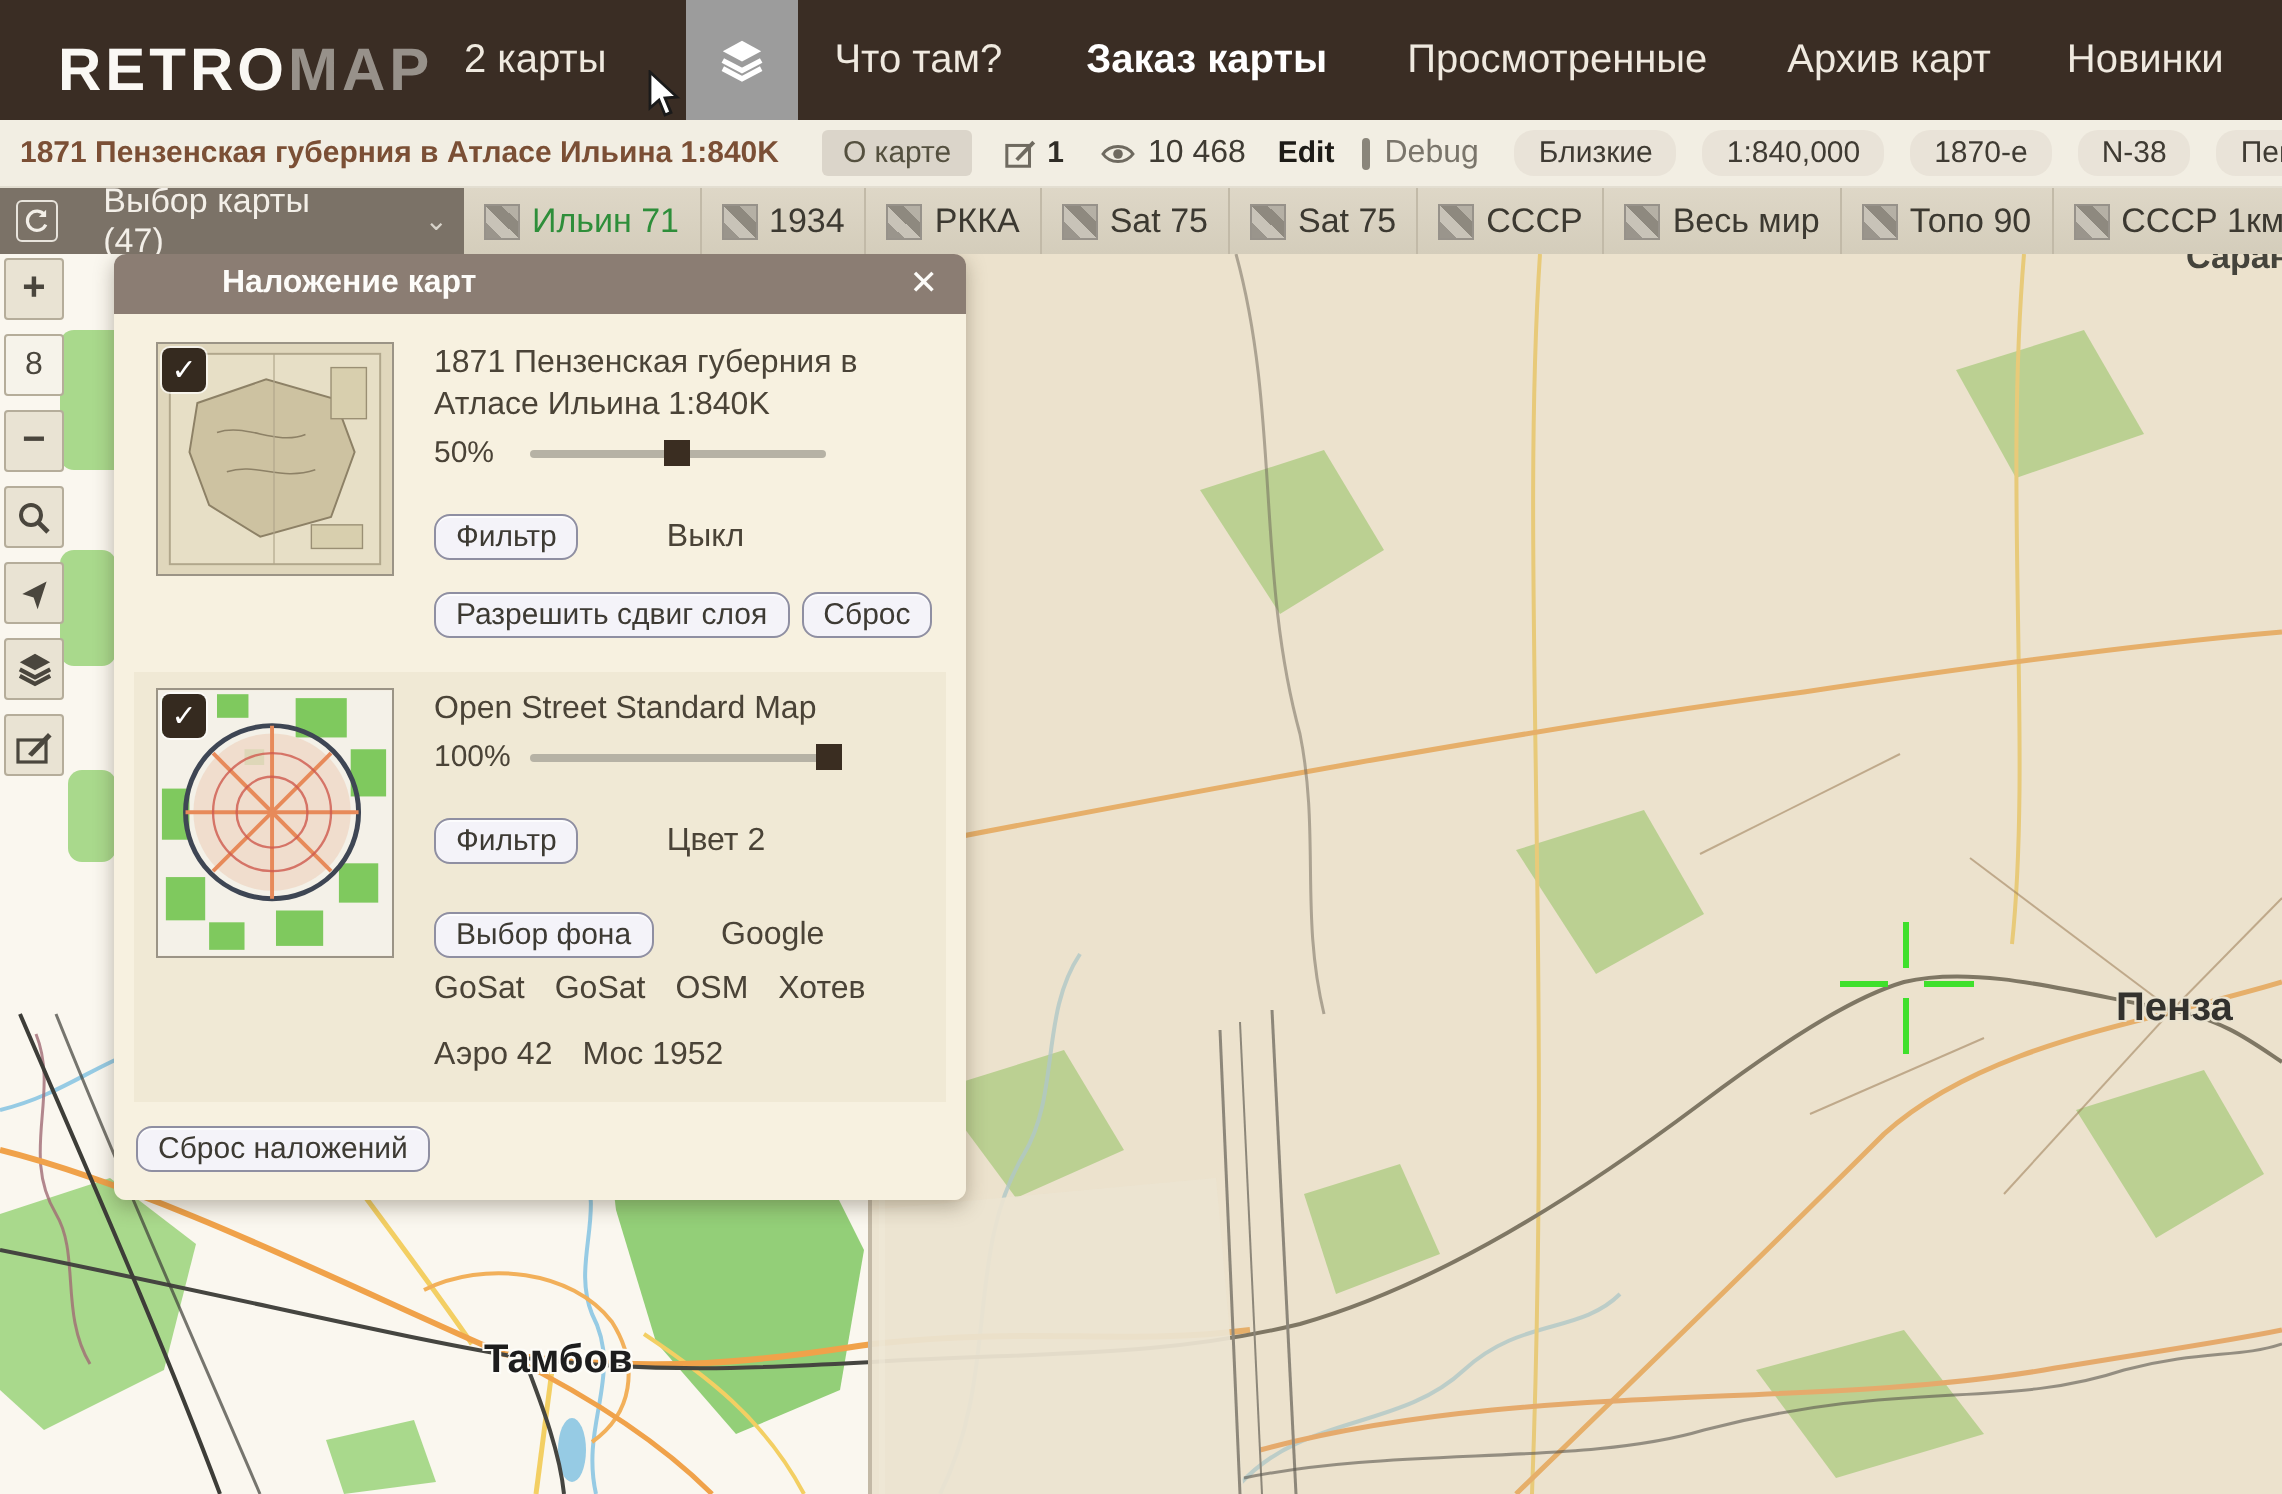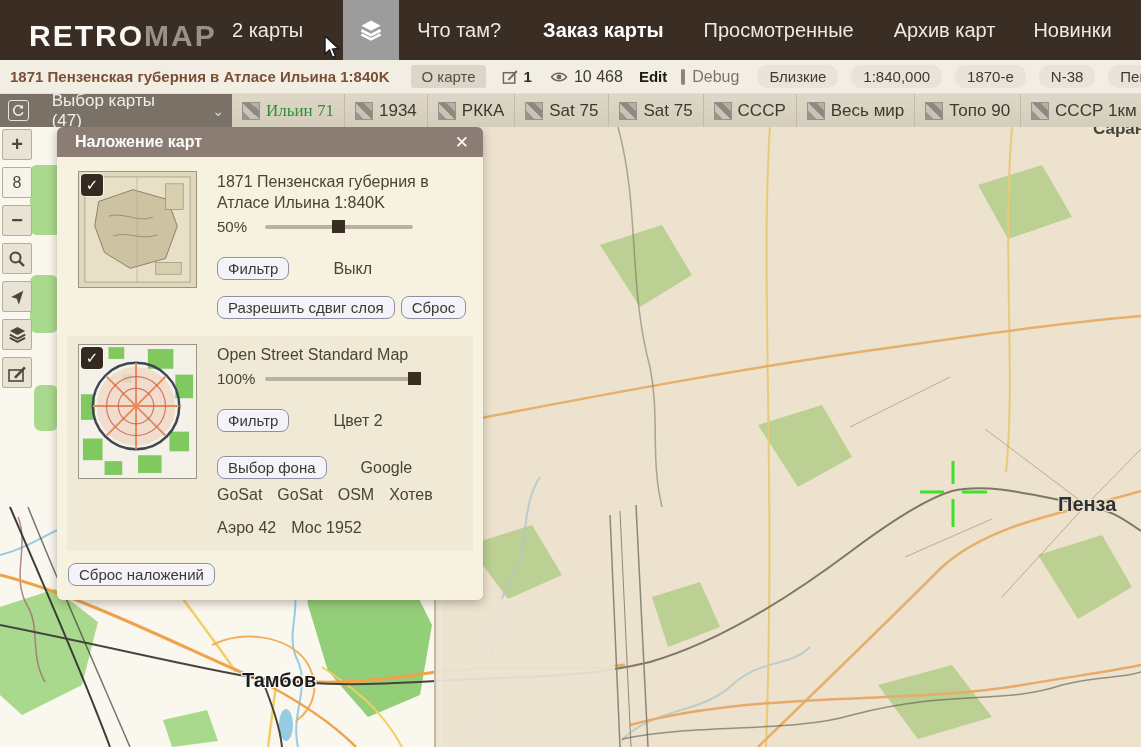--- a/index.html
+++ b/index.html
@@ -38,42 +38,42 @@
   .badge{background:#e9e3d8;border-radius:10px;padding:3px 12px;font-size:15px;color:#3f3b33;cursor:pointer;white-space:nowrap;}
 
   
   .tabsbar{height:33px;display:flex;background:#d9d2c1;overflow:hidden;}
   .map-selector{width:232px;min-width:232px;background:#7b7267;color:#f3efe8;display:flex;align-items:center;padding:0 8px;gap:23px;cursor:pointer;}
   .refresh-box{width:21px;height:21px;border:1px solid #e8e4dc;border-radius:3px;display:flex;align-items:center;justify-content:center;}
   .selector-label{font-size:17px;}
   .selector-chevron{font-size:14px;margin-left:2px;color:#d8d3ca;}
   .tabs{display:flex;flex:1;overflow:hidden;}
   .tab{display:flex;align-items:center;gap:6px;padding:0 10px;border-right:1px solid #c2bAA8;border-right:1px solid #c2baa8;font-size:17px;color:#3c3931;cursor:pointer;white-space:nowrap;background:linear-gradient(#ded7c7,#d4cdbb);}
-  .tab.active{color:var(--accent_green);font-family:Liberation Serif, serif;}
+  .tab.active{color:var(--accent_green);}
   .tab-thumb{width:18px;height:18px;border:1px solid #97928a;background:
     linear-gradient(45deg,#9a958c 25%,#c8c3b8 25% 50%,#8e897f 50% 75%,#b5b0a5 75%);}
 
   
   .map-area{position:relative;width:1141px;height:620px;overflow:hidden;background:#f7f4ea;}
   .map-svg{position:absolute;left:0;top:0;cursor:grab;}
   .city-label{position:absolute;font-weight:bold;color:#1d1d1d;
     text-shadow:-1px -1px 0 #fdfcf7,1px -1px 0 #fdfcf7,-1px 1px 0 #fdfcf7,1px 1px 0 #fdfcf7;}
   .city-tambov{left:242px;top:542px;font-size:20px;}
   .city-penza{left:1058px;top:366px;font-size:20px;color:#33322e;text-shadow:-1px -1px 0 #e9e2cf,1px -1px 0 #e9e2cf,-1px 1px 0 #e9e2cf,1px 1px 0 #e9e2cf;}
   .city-saransk{left:1093px;top:-8px;font-size:17px;color:#45443c;text-shadow:none;}
 
   
   .side-tools{position:absolute;left:2px;top:2px;width:30px;z-index:10;}
   .tool-btn{width:30px;height:31px;margin-bottom:7px;background:#e9e3d3;border:1px solid #b5ad9a;border-radius:2px;
     display:flex;align-items:center;justify-content:center;font-size:20px;font-weight:bold;color:#4a463d;cursor:pointer;}
   .tool-btn.readout{background:#f6f3ea;font-weight:normal;font-size:16px;cursor:default;}
 
   
   .overlay-dialog{position:absolute;left:57px;top:0;width:426px;z-index:15;box-shadow:0 3px 10px rgba(60,50,30,.35);border-radius:6px;}
-  .dlg-titlebar{height:30px;background:var(--dialog_titlebar);border-radius:6px 6px 0 0;display:flex;align-items:center;color:#fdfcf9;}
+  .dlg-titlebar{height:30px;background:var(--dialog_titlebar);border-radius:6px 6px 0 0;display:flex;align-items:center;color:#fdfcf9;padding-left:36px;}
   .dlg-title{font-size:16px;font-weight:bold;padding-left:18px;flex:1;}
   .dlg-close{padding:0 14px;font-size:17px;cursor:pointer;}
   .dlg-body{background:#f7f1e0;border-radius:0 0 6px 6px;padding:12px 10px 14px 10px;}
   .layer-row{display:flex;padding:2px 1px 2px 11px;}
   .layer-row.block2{margin-top:15px;background:#f0e9d5;padding:8px 8px 14px 11px;}
   .thumb-wrap{position:relative;flex:none;}
   .layer-checkbox{position:absolute;left:3px;top:3px;width:22px;height:22px;background:#352a1f;border-radius:4px;
     box-shadow:0 0 0 1px rgba(255,255,255,.65);display:flex;align-items:center;justify-content:center;
     color:#fff;font-size:15px;font-weight:bold;cursor:pointer;}
   .thumb{border:1px solid #9b9486;display:block;cursor:pointer;}

